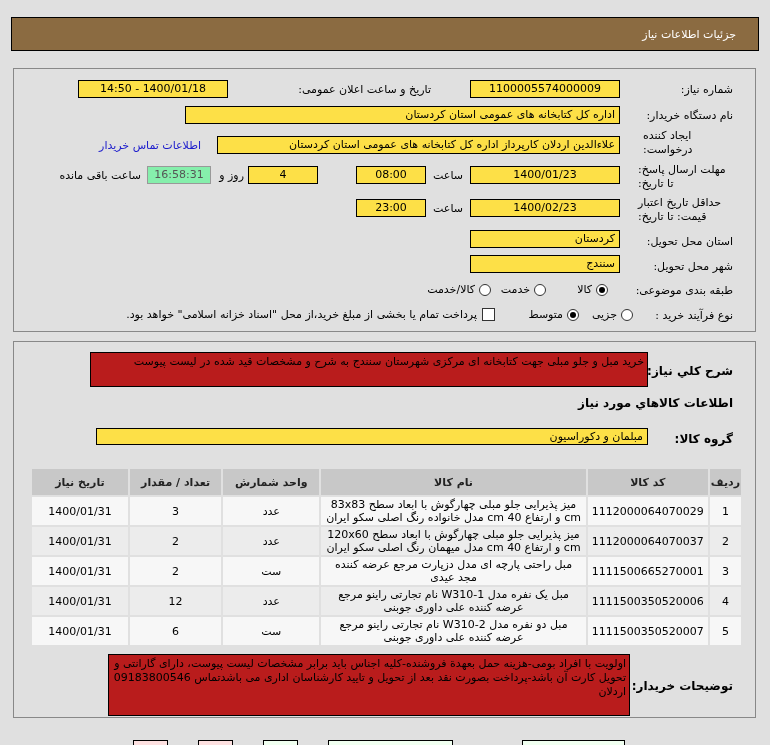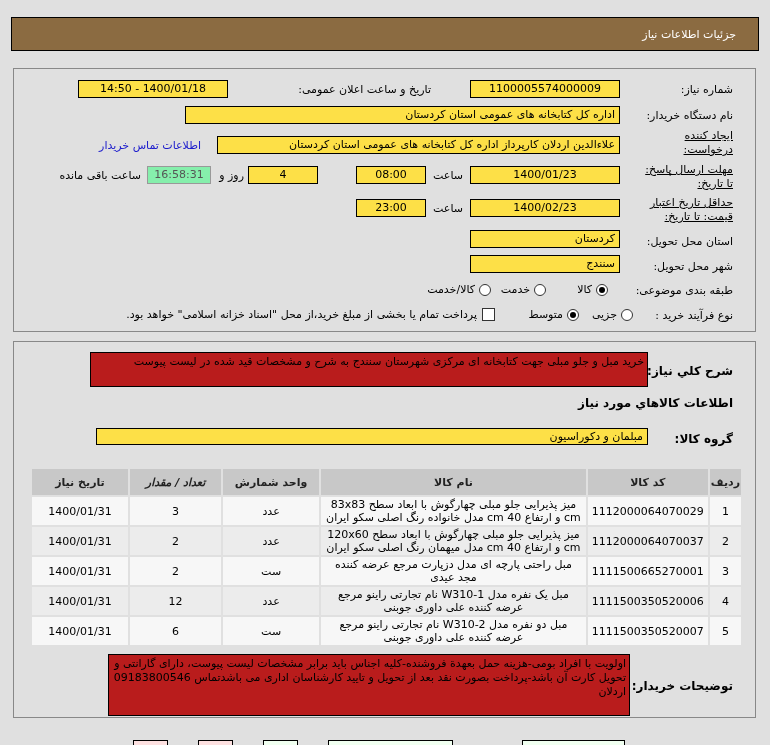--- a/index.html
+++ b/index.html
@@ -17,21 +17,21 @@
   .header-bar .title {
     position:absolute; right:22px; top:10px; color:#fff; font-size:11px;
   }
   .panel {
     position:absolute; border:1px solid #888; box-sizing:border-box;
     background:#e0e0e0;
   }
   #panel1 { left:13px; top:68px; width:743px; height:264px; }
   #panel2 { left:13px; top:341px; width:743px; height:377px; }
   .label { position:absolute; font-size:11px; color:#000; white-space:nowrap; }
-  .label.two { white-space:normal; line-height:14px; text-align:right;text-decoration:underline; }
+  .label.two { white-space:normal; line-height:14px; text-align:left; }
   .box {
     position:absolute; background:#fde047; border:1px solid #000;
     box-sizing:border-box; height:18px; font-size:11px; line-height:16px;
     padding:0 4px; white-space:nowrap; overflow:hidden;
   }
   .box.center { text-align:center; }
   .box.right { text-align:right; }
   .box.yellow { background:#86efac; color:#555; border-color:#999; }
   .link { position:absolute; color:#1a1acc; font-size:11px; white-space:nowrap; cursor:pointer; }
   .radio {
@@ -145,21 +145,21 @@
   <span class="bold-label" style="right:22px;top:90px;">گروه کالا:</span>
   <div class="box right" style="right:107px;top:86px;width:552px;height:17px;line-height:15px;">مبلمان و دکوراسیون</div>
 
   <table class="items">
     <thead>
       <tr>
         <th style="width:26px;">ردیف</th>
         <th style="width:118px;">کد کالا</th>
         <th style="width:272px;margin-top:18px;">نام کالا</th>
         <th style="width:96px;">واحد شمارش</th>
-        <th style="width:92px;font-style:italic;">تعداد / مقدار</th>
+        <th style="width:92px;">تعداد / مقدار</th>
         <th style="width:95px;margin-top:44px;">تاریخ نیاز</th>
       </tr>
     </thead>
     <tbody>
       <tr>
         <td>1</td>
         <td>1112000064070029</td>
         <td>میز پذیرایی جلو مبلی چهارگوش با ابعاد سطح 83x83 cm و ارتفاع 40 cm مدل خانواده رنگ اصلی سکو ایران</td>
         <td>عدد</td>
         <td>3</td>

